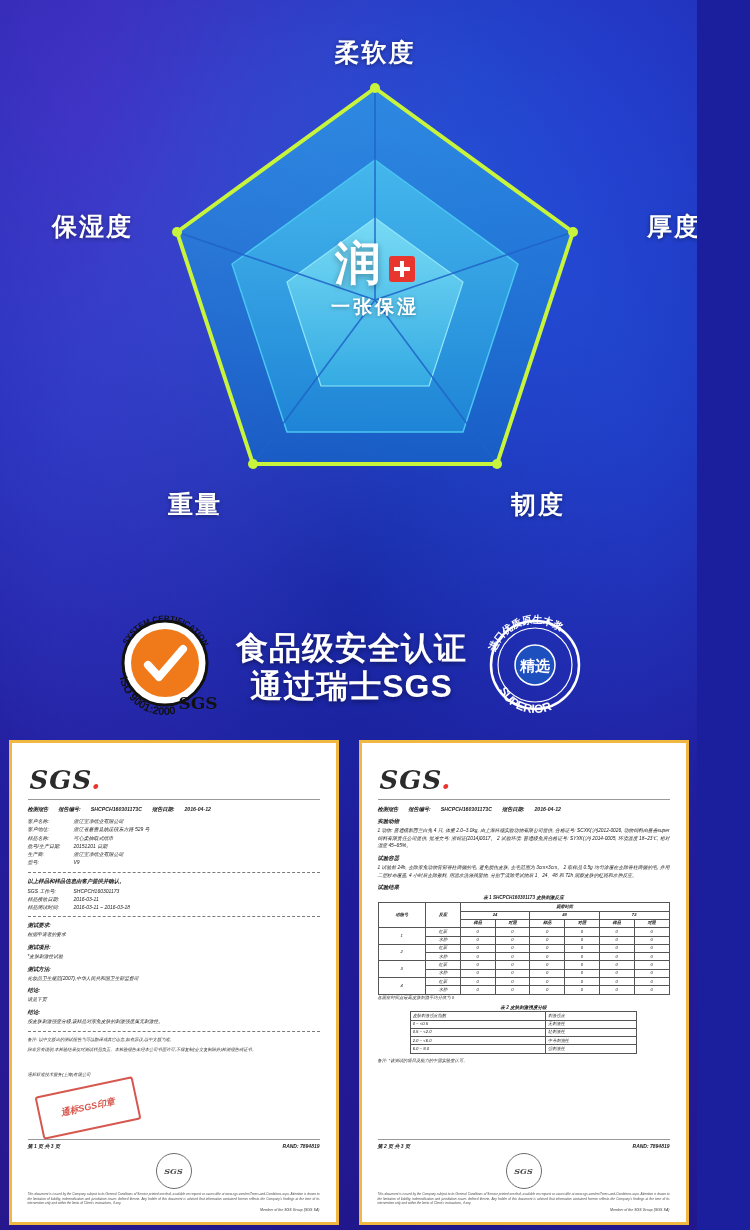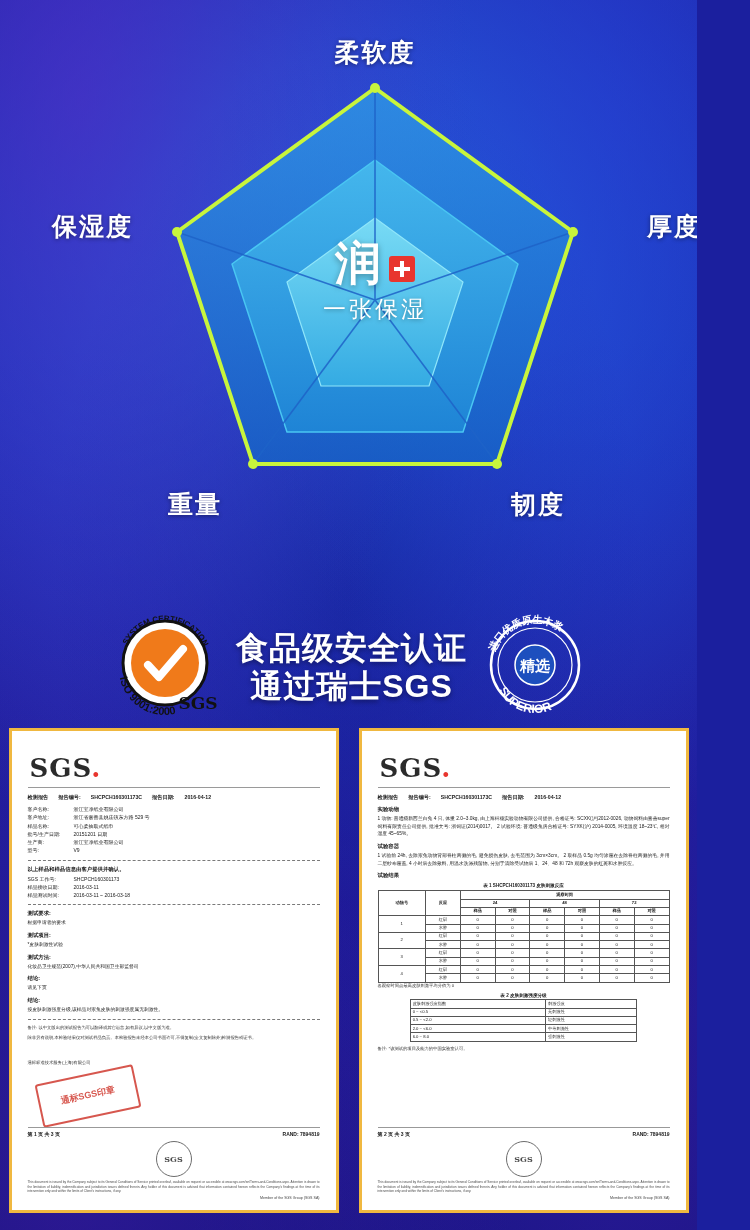--- a/index.html
+++ b/index.html
@@ -100,24 +100,25 @@
   }
   .plus-badge:before {
     left: 5px; right: 5px; top: 11px; height: 4px;
   }
   .plus-badge:after {
     top: 5px; bottom: 5px; left: 11px; width: 4px;
   }
   .center-line {
     margin-top: 8px;
     color: #ffffff;
-    font-size: 23px;
+    font-size: 19px;
     letter-spacing: 3px;
     line-height: 1.35;
     text-shadow: 0 1px 4px rgba(0,0,0,0.35);
+    font-weight: bold;
   }
 
   
   .cert-banner {
     position: relative;
     height: 120px;
     margin-top: 48px;
     display: flex;
     align-items: center;
     justify-content: center;
@@ -145,21 +146,22 @@
     width: 112px;
     height: 110px;
     flex: none;
   }
 
   
   .docs {
     display: flex;
     justify-content: center;
     gap: 20px;
-    margin-top: 0;
+    margin-top: 12px;
+    font-style: italic;
   }
   .doc {
     width: 330px;
     height: 485px;
     background: #ffffff;
     border: 3px solid #f0b840;
     box-sizing: border-box;
     padding: 14px 16px 10px 16px;
     position: relative;
     overflow: hidden;

